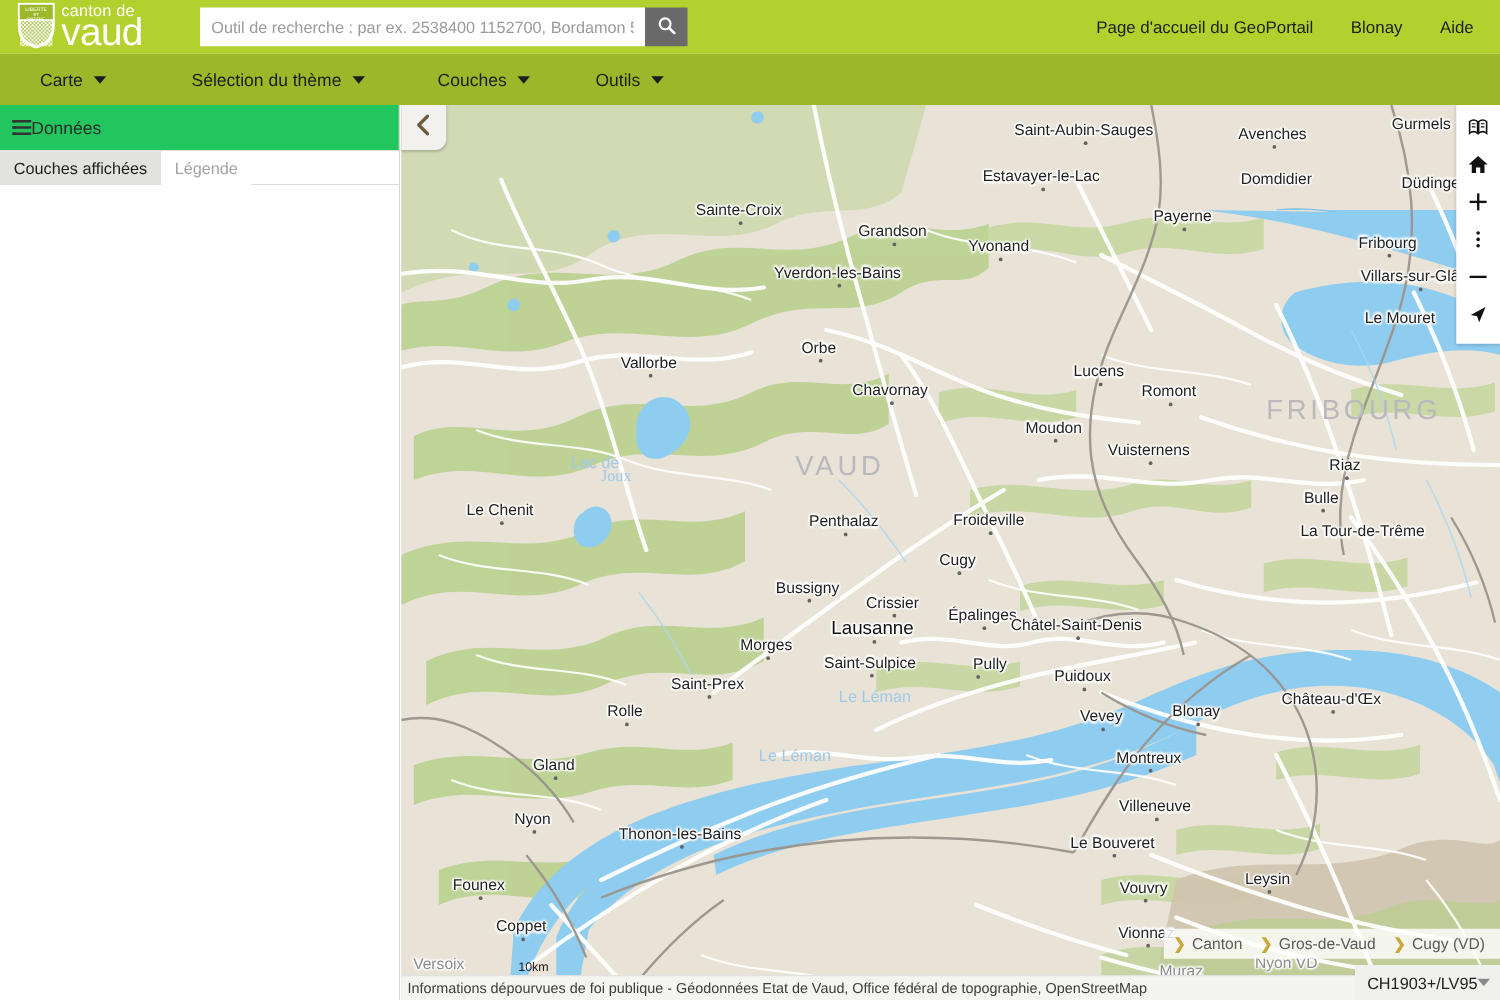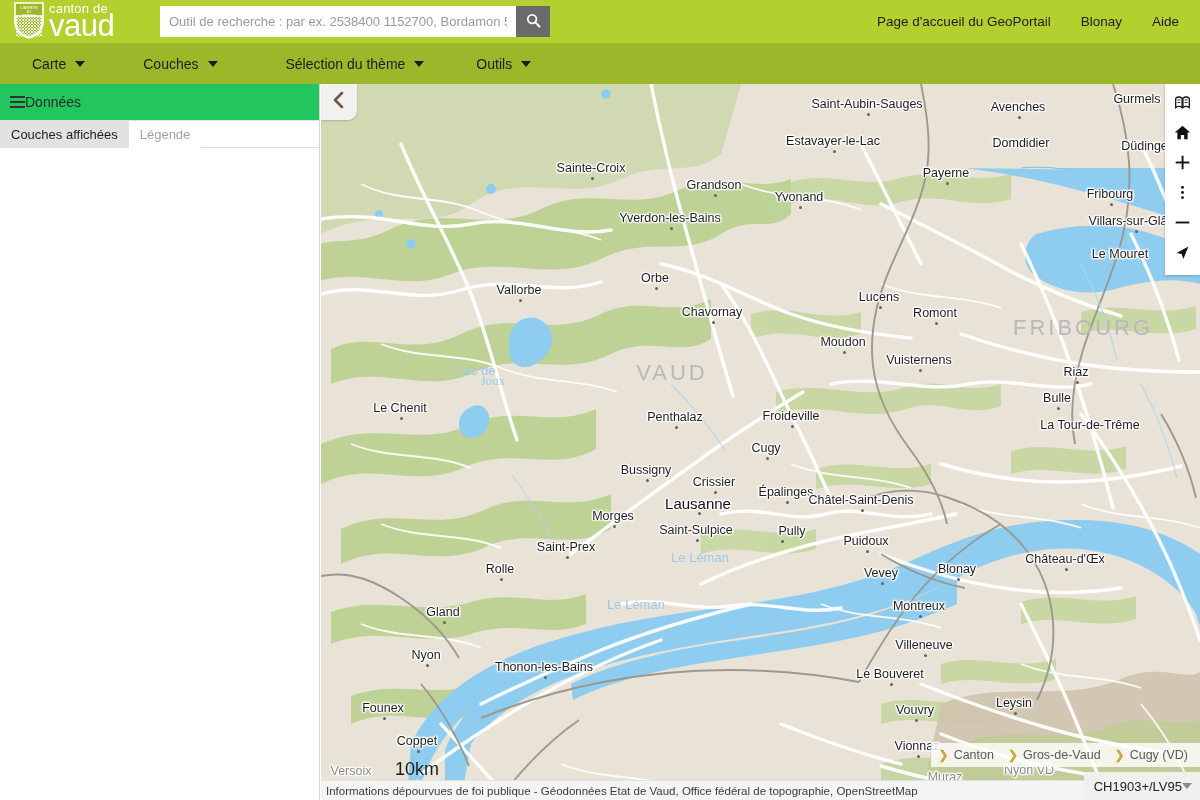--- a/index.html
+++ b/index.html
@@ -145,21 +145,21 @@
     background: rgba(255,255,255,.82);
     display: flex; align-items: center; padding: 0 12px 0 8px; gap: 0;
   }
   .crumb { display: flex; align-items: center; gap: 5px; margin-right: 14px;
            font-size: 12.5px; color: #5a5a5a; cursor: pointer; white-space: nowrap; }
   .crumb:last-child { margin-right: 0; }
   .crumb-arrow { color: #c8a93a; font-size: 12px; font-weight: bold; }
 
   
   .scalebar { position: absolute; left: 4px; bottom: 10px; width: 116px; }
-  .scale-label { font-size: 18px; color: #1c1c1c; text-align: right;
+  .scale-label { font-size: 10px; color: #1c1c1c; text-align: right;
                  margin-bottom: 1px; padding-right: 2px; }
   .scale-line { height: 9px; border-left: 2px solid #222; border-right: 2px solid #222;
                 border-bottom: 2px solid #222; }
 
   
   .bottombar {
     position: absolute; left: 321px; bottom: 0; width: 879px; height: 20px;
     background: #f4f4f2; border-top: 1px solid #e2e2e0;
     display: flex; align-items: center;
   }
@@ -220,26 +220,26 @@
       <a class="toplink">Blonay</a>
       <a class="toplink">Aide</a>
     </div>
   </div>
 
   <div class="menubar">
     <div class="menuitem">
       <span>Carte</span>
       <span class="caret"></span>
     </div>
+    <div class="menuitem" style="margin-left:36px">
+      <span>Sélection du thème</span>
+      <span class="caret"></span>
+    </div>
     <div class="menuitem" style="margin-left:26px">
       <span>Couches</span>
-      <span class="caret"></span>
-    </div>
-    <div class="menuitem" style="margin-left:36px">
-      <span>Sélection du thème</span>
       <span class="caret"></span>
     </div>
     <div class="menuitem" style="margin-left:20px">
       <span>Outils</span>
       <span class="caret"></span>
     </div>
   </div>
 
   <div class="leftpanel">
     <div class="panel-header">

